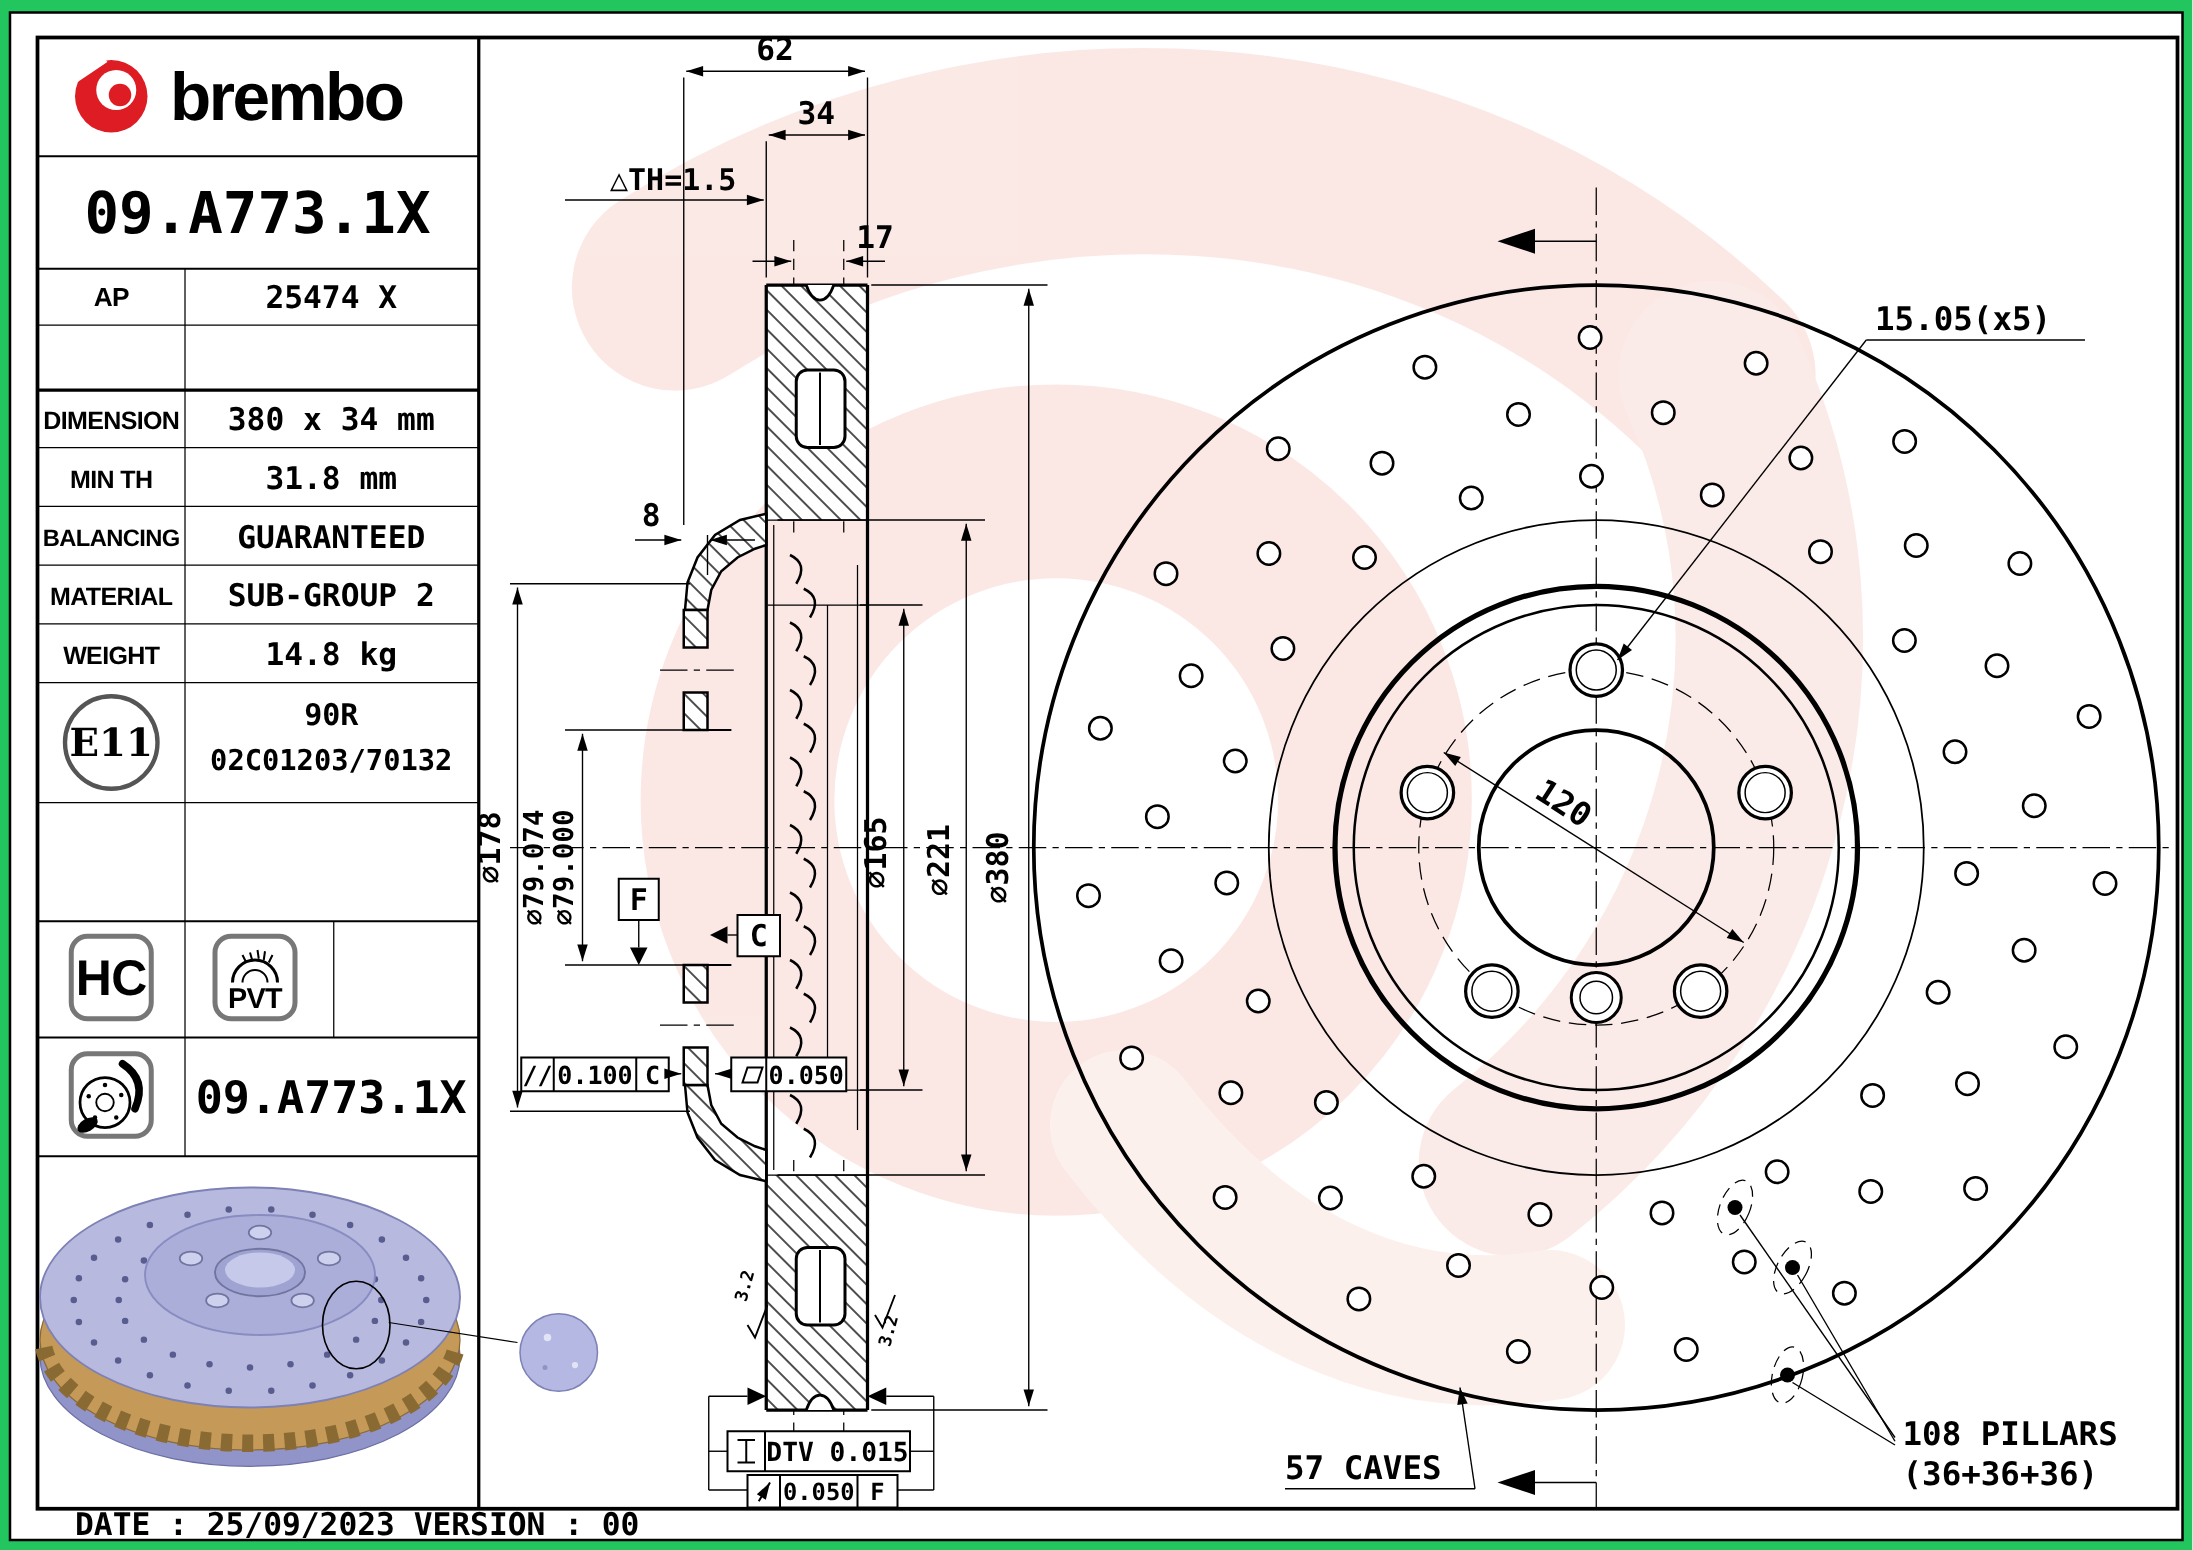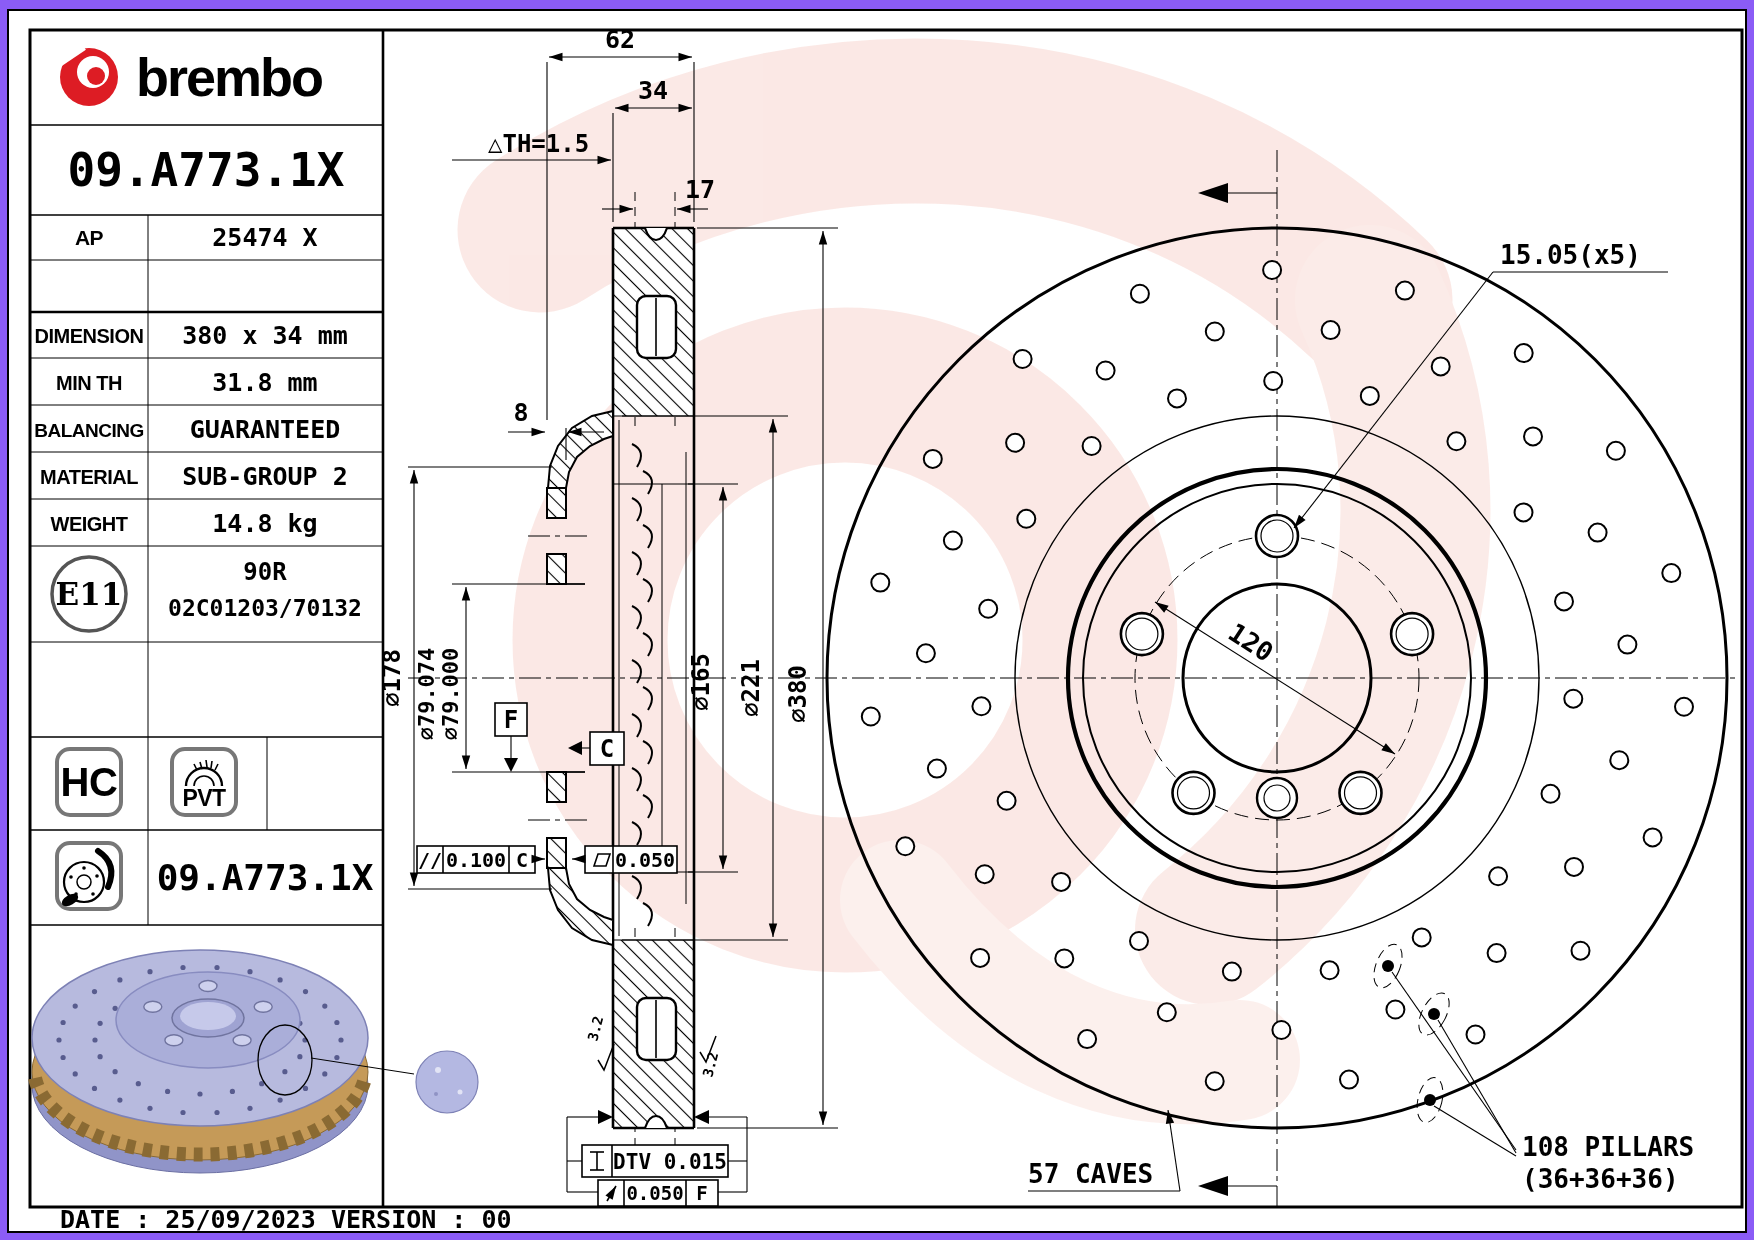--- a/index.html
+++ b/index.html
@@ -1,16 +1,16 @@
 <!DOCTYPE html>
 <html><head>
 <meta charset="utf-8">
 <style>
   html,body{margin:0;padding:0;background:#fff;}
-  .page{position:relative;width:1754px;height:1240px;background:#8b5cf6;overflow:hidden;}
+  .page{position:relative;width:1754px;height:1240px;background:#22c55e;overflow:hidden;}
   svg{display:block;}
   text{fill:#000;}
   .mono{font-family:"DejaVu Sans Mono",monospace;font-weight:bold;}
   .lbl{font-family:"Liberation Sans",sans-serif;font-weight:bold;letter-spacing:-0.5px;}
   .brand{font-family:"Liberation Sans",sans-serif;font-weight:bold;letter-spacing:-2px;}
   .serif{font-family:"DejaVu Serif",serif;font-weight:bold;}
   .thin{stroke:#000;stroke-width:1;fill:none;}
   .med{stroke:#000;stroke-width:1.6;fill:none;}
   .thick{stroke:#000;stroke-width:2.6;fill:none;}
   .dim{stroke:#000;stroke-width:1.1;fill:none;}

